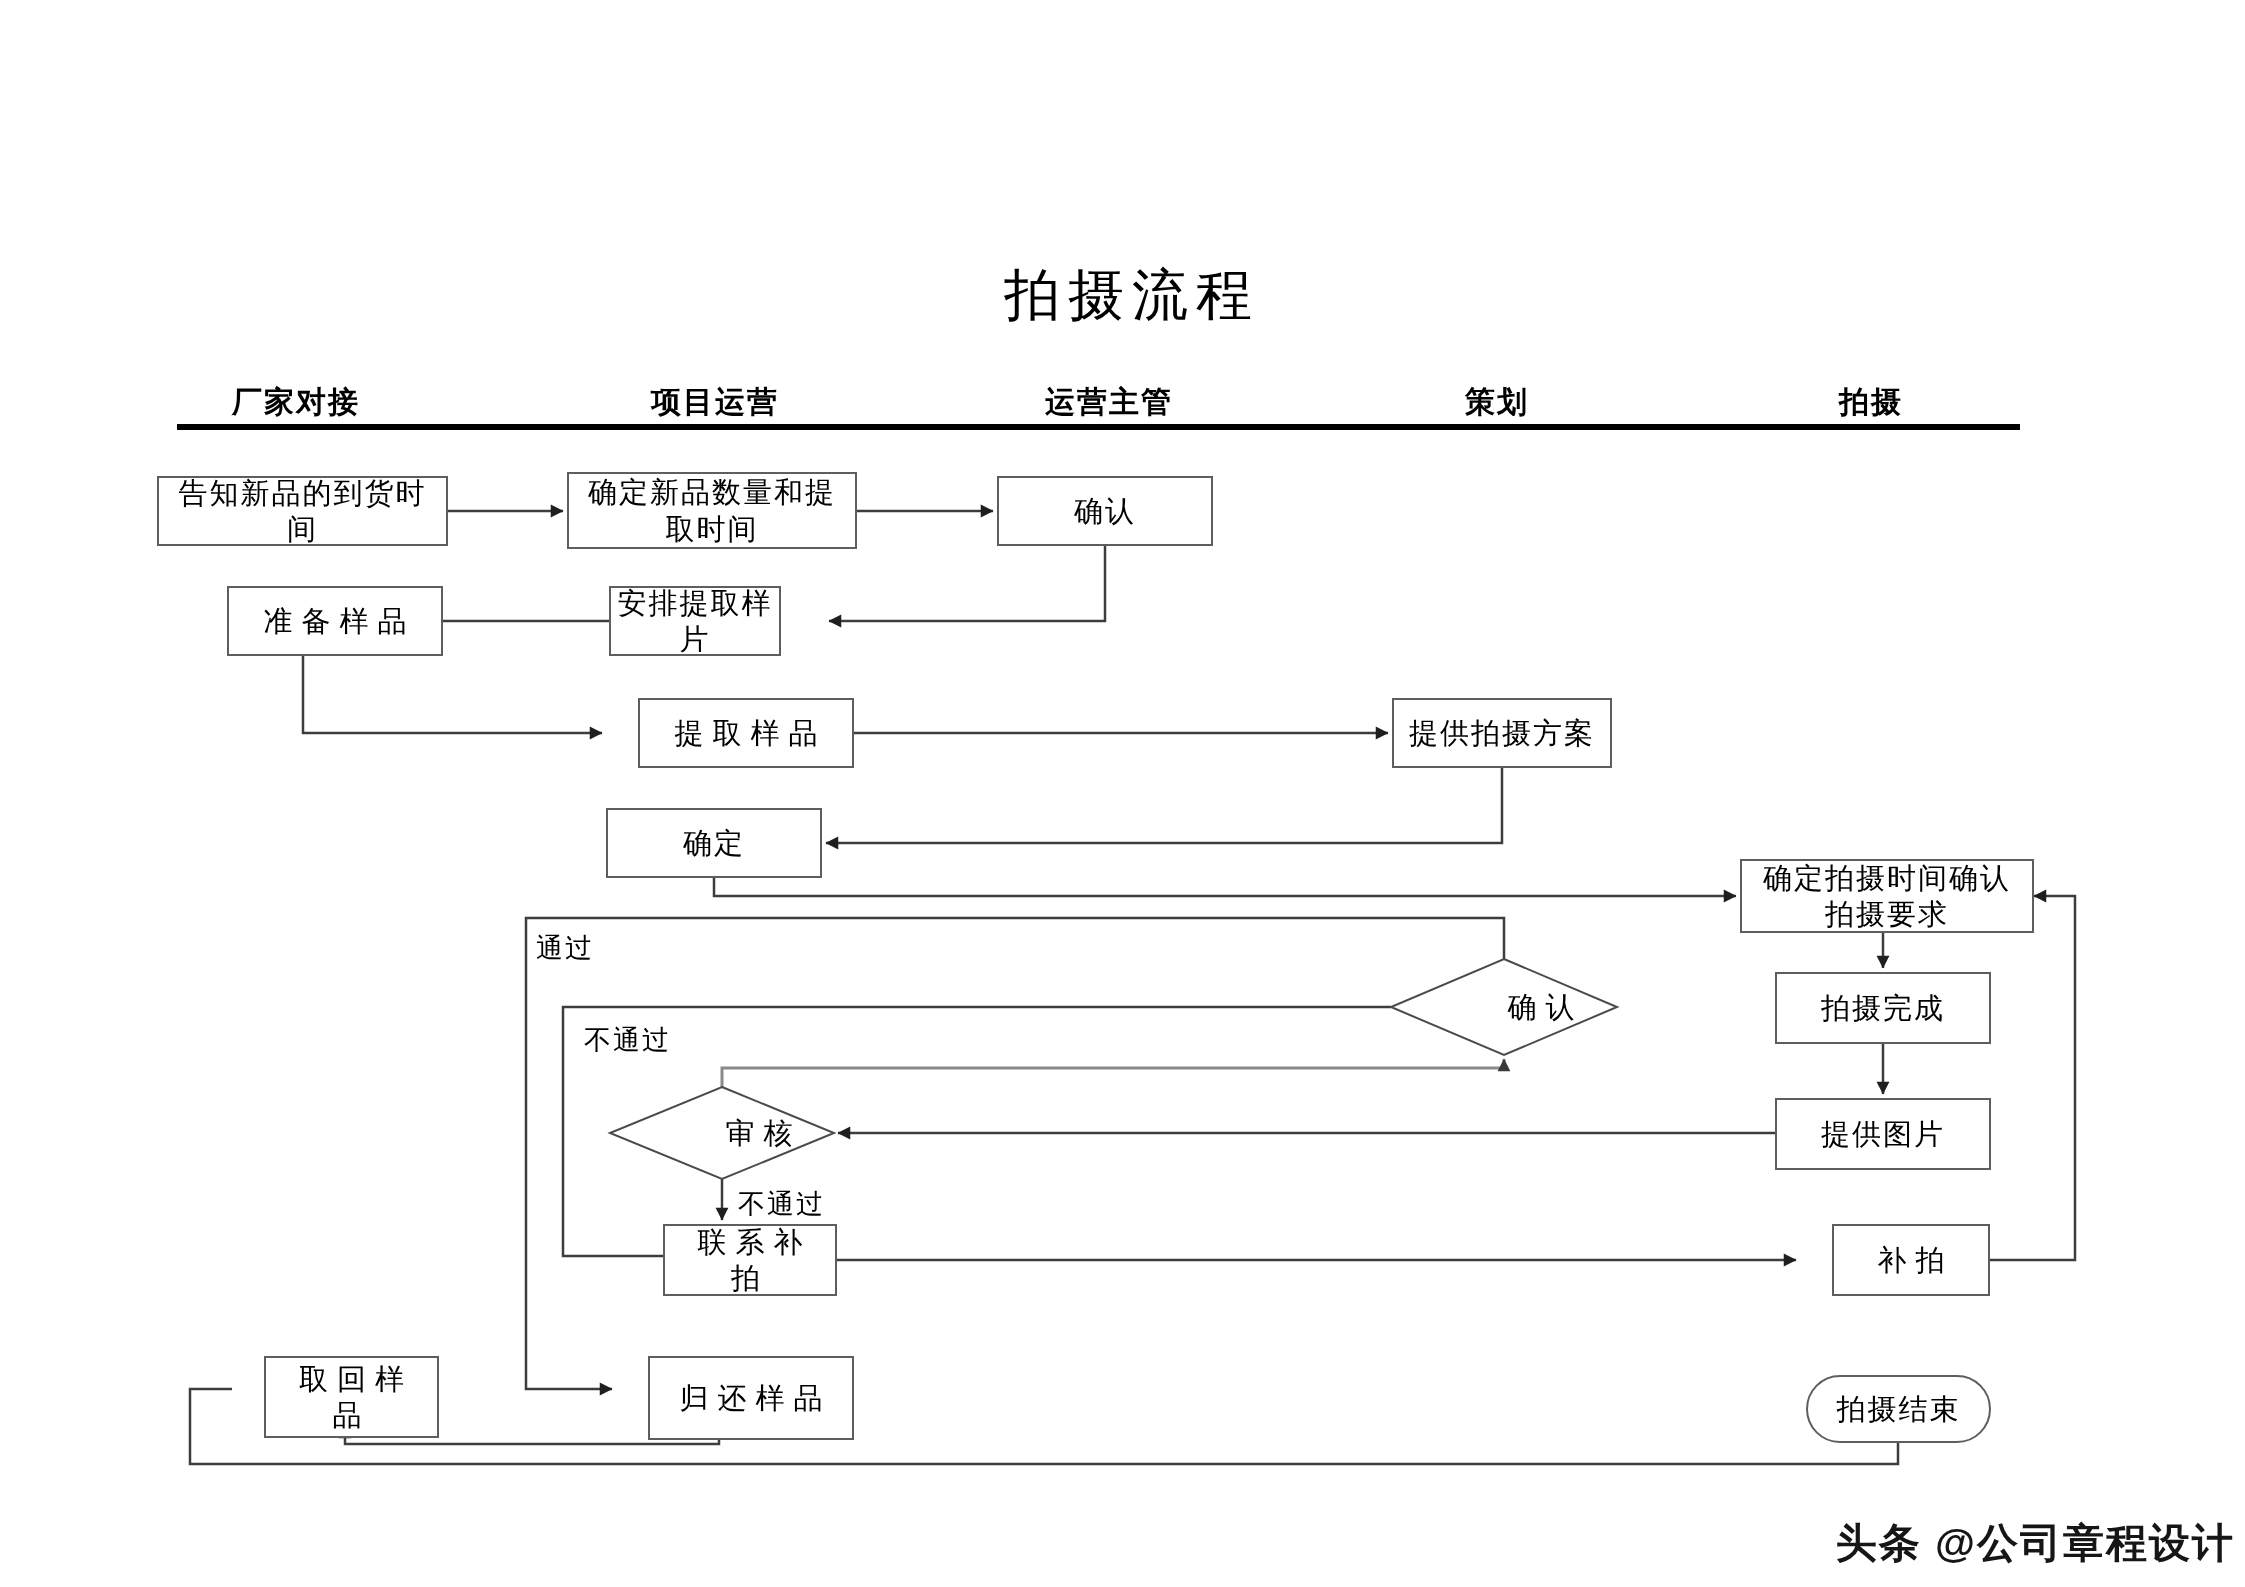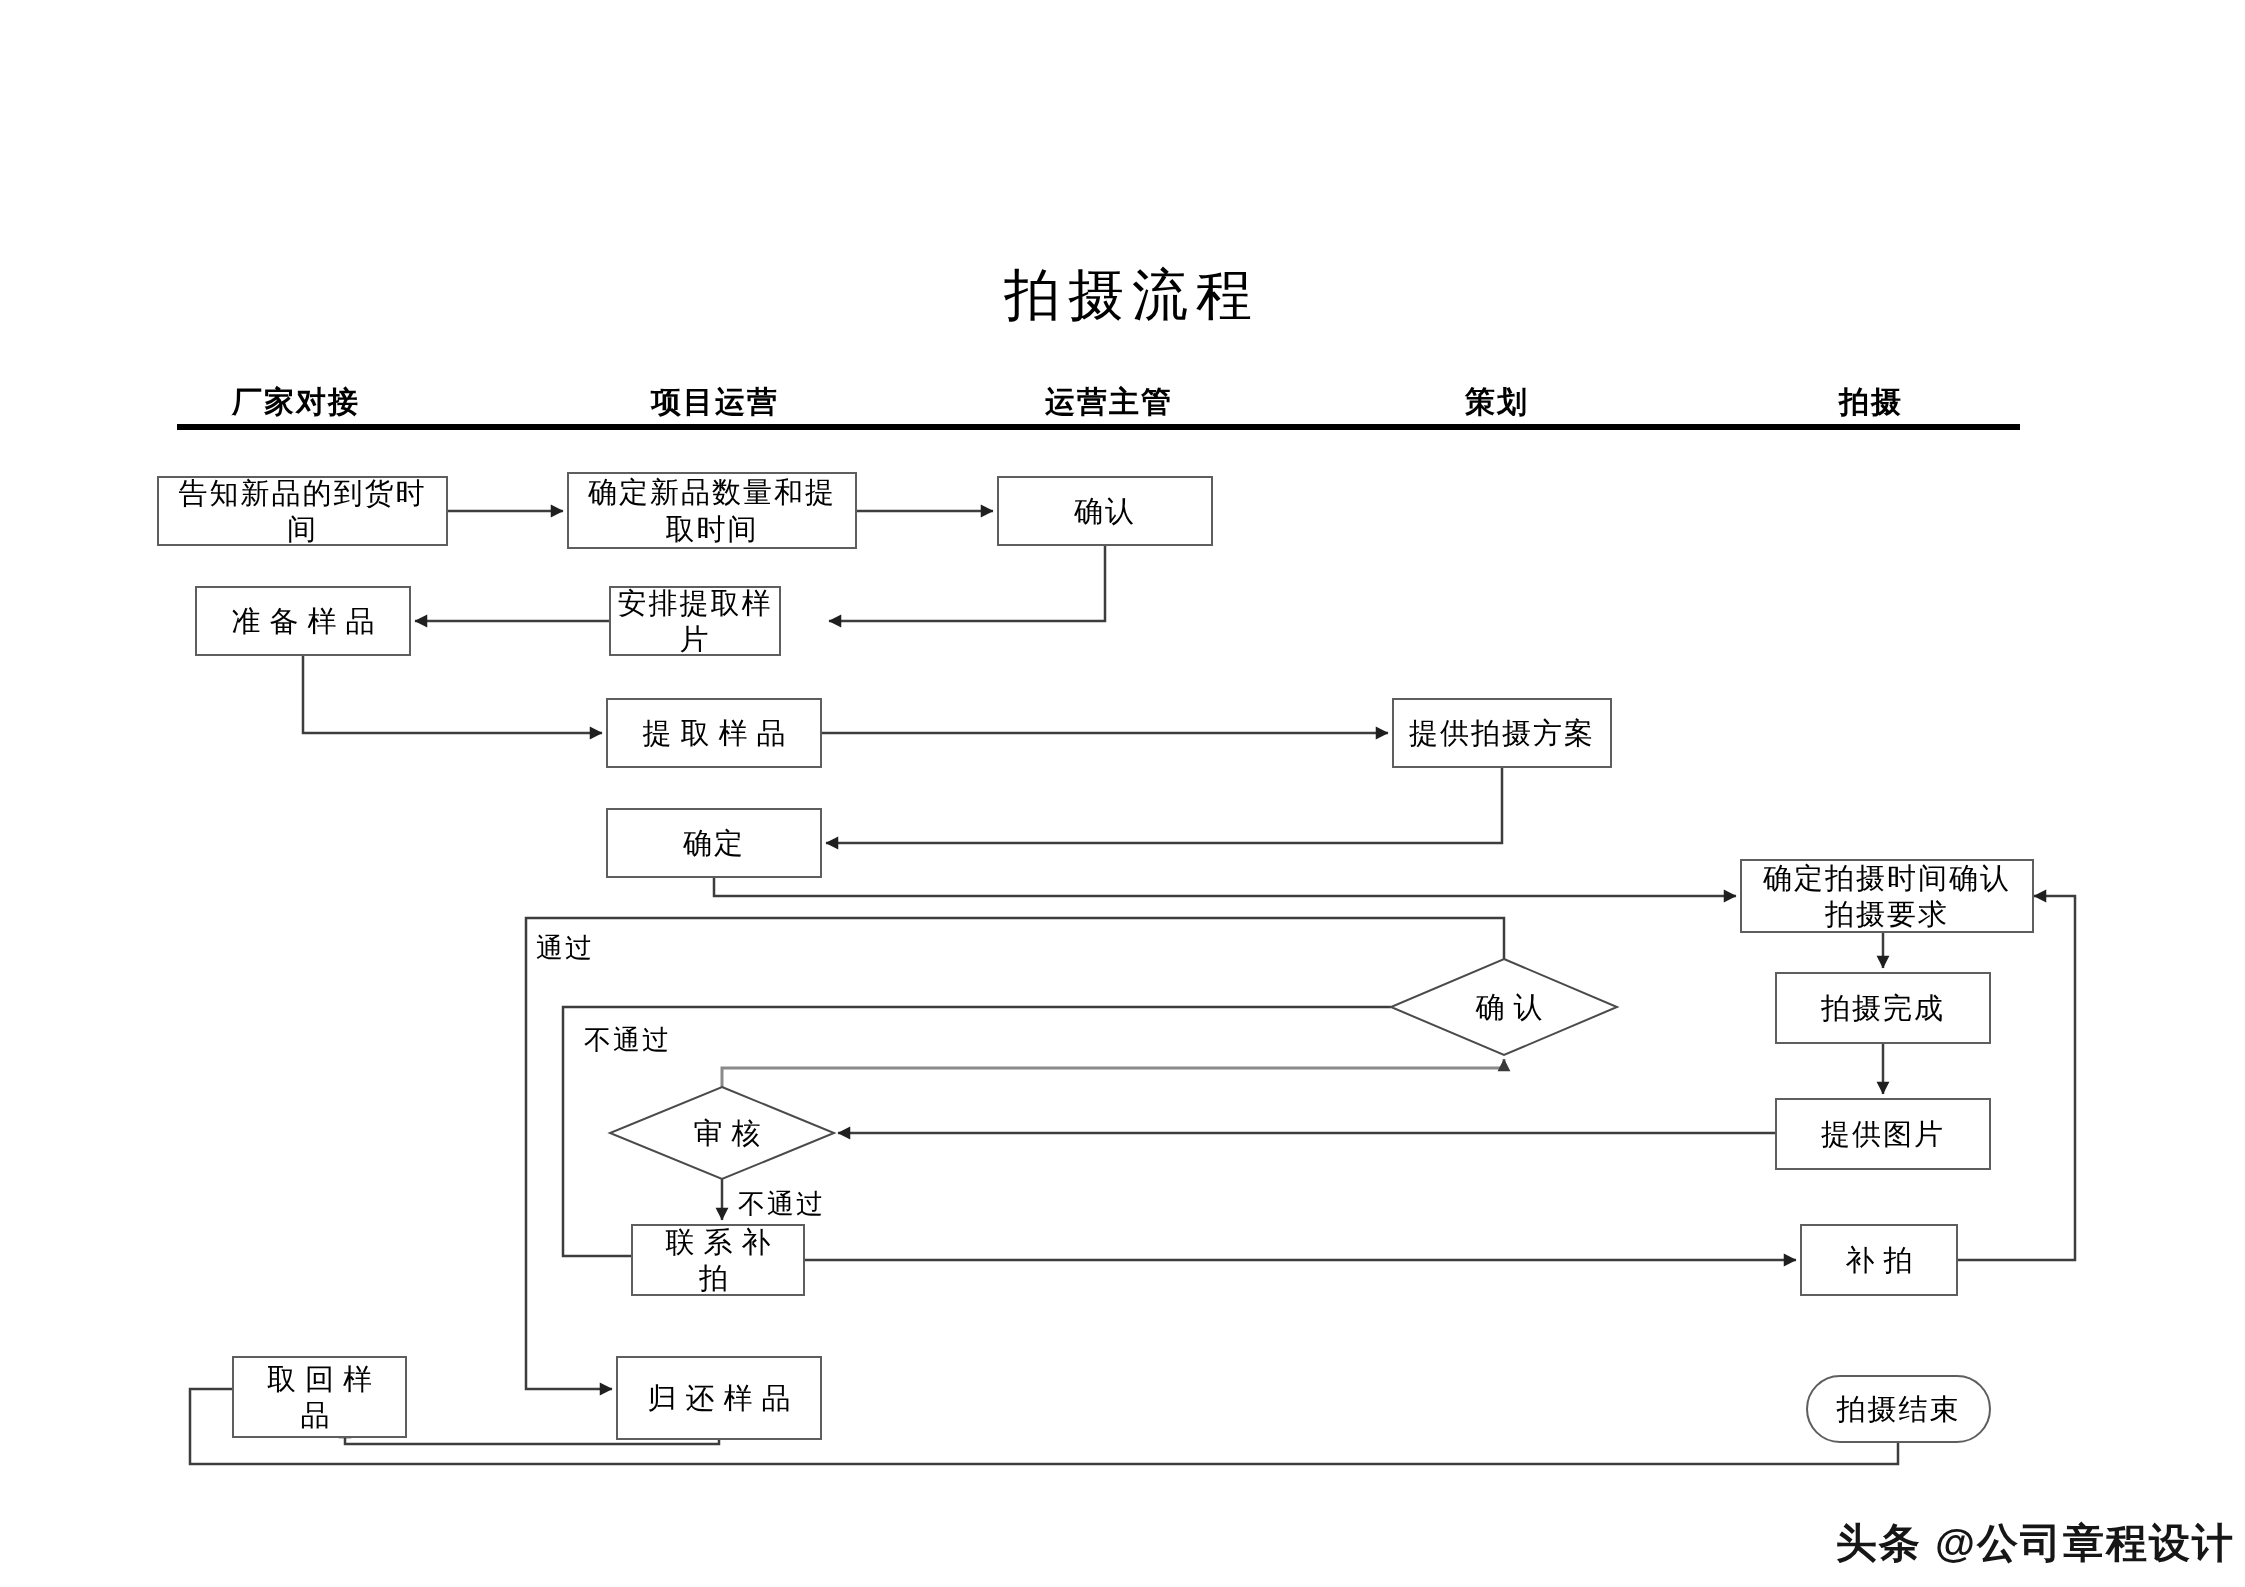--- a/index.html
+++ b/index.html
@@ -20,21 +20,21 @@
   .node{
     position:absolute;z-index:2;background:#fff;border:2px solid #5e5e5e;
     display:flex;align-items:center;justify-content:center;text-align:center;
     font-size:29px;line-height:1.25;letter-spacing:2px;padding:2px 6px;box-sizing:border-box;
   }
   .stadium{border-radius:36px;margin-top:19px;}
   .dlabel{
     position:absolute;z-index:3;transform:translate(-50%,-50%);
     font-size:29px;white-space:nowrap;
   }
-  .sp{letter-spacing:9px;text-indent:9px;}
+  .sp{letter-spacing:9px;text-indent:9px;margin-left:32px;}
   .elabel{position:absolute;z-index:3;font-size:27px;letter-spacing:2px;white-space:nowrap;}
   .watermark{
     position:absolute;right:10px;top:1516px;z-index:3;
     font-family:"Liberation Sans","DejaVu Sans",sans-serif;
     font-size:41px;font-weight:bold;letter-spacing:2px;color:#161616;white-space:nowrap;
   }
 </style>
 </head>
 <body>
 

